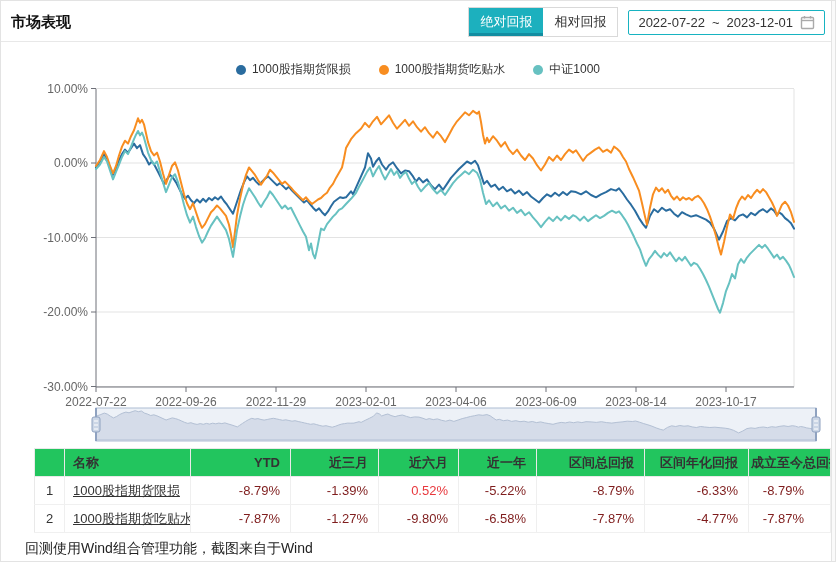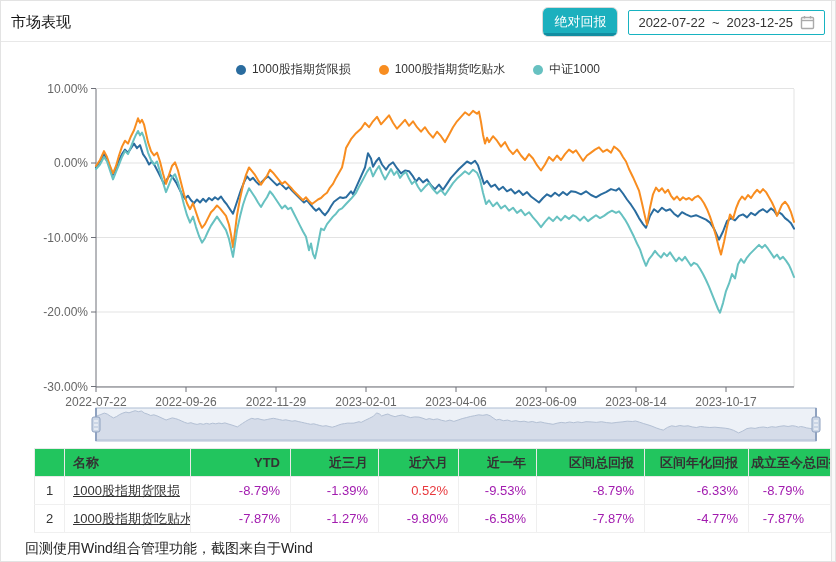--- a/index.html
+++ b/index.html
@@ -2,23 +2,23 @@
 <html><head>
 <meta charset="utf-8">
 <style>
   * { margin:0; padding:0; box-sizing:border-box; }
   body { font-family:"Liberation Sans","DejaVu Sans",sans-serif; background:#fff; }
   .page { position:relative; width:836px; height:562px; background:#fff;
           border:1px solid #e3e3e3; overflow:hidden; }
   .header { position:absolute; top:0; left:0; right:0; height:41px;
             border-bottom:1px solid #e8e8e8; background:#fff; }
   .page-title { position:absolute; left:10px; top:0; line-height:41px;
-                font-size:15px; font-weight:normal; color:#111; }
+                font-size:15px; font-weight:bold; color:#111; }
   .controls { position:absolute; right:10px; top:6px; display:flex; gap:10px; align-items:center; }
-  .btn-group { display:flex; border:1px solid #d9d9d9; border-radius:6px; overflow:hidden; }
+  .btn-group { display:flex; border:1px solid #d9d9d9; border-radius:0; overflow:hidden; }
   .toggle-btn { font-size:13px; padding:5px 11px; background:#fff; color:#333; cursor:pointer;
                 white-space:nowrap; }
   .toggle-btn.active { background:#1cb0be; color:#fff; border-bottom:3px solid #128da1; padding-bottom:2px; }
   .date-range { display:flex; align-items:center; gap:7px; border:1px solid #17b3c1;
                 border-radius:2px; padding:4px 9px; font-size:13px; color:#333; background:#fff; }
   .cal-icon svg { display:block; }
   .legend { position:absolute; top:60px; left:0; width:100%; display:flex;
             justify-content:center; gap:28px; }
   .legend-item { display:flex; align-items:center; gap:6px; font-size:12px; color:#333; cursor:pointer; }
   .legend-dot { width:10px; height:10px; border-radius:50%; }
@@ -31,41 +31,42 @@
   .perf-table th.col-idx { width:30px; padding:0; }
   .perf-table th.col-name { width:126px; text-align:left; padding-left:8px; }
   .perf-table th.col-last { text-align:left; padding-left:2px; padding-right:0; }
   .perf-table td { height:28px; padding:0 10px; border-right:1px solid #efefef;
                    border-bottom:1px solid #f0f0f0; text-align:right; white-space:nowrap;
                    overflow:hidden; background:#fff; }
   .perf-table td.cell-idx { text-align:center; padding:0; }
   .perf-table td.cell-name { text-align:left; padding-left:8px; padding-right:4px; }
   .perf-table td.cell-last { padding-right:26px; }
   .name-link { color:#333; text-decoration:underline; cursor:pointer; }
-  .val-green { color:#a21caf; }
+  .val-green { color:#7f1d1d; }
   .val-red { color:#e8383d; }
   .footer-note { position:absolute; left:10px; top:539px; font-size:14px; color:#222;margin-left:14px; }
   .scrollbar-track { position:absolute; right:0; top:0; width:4px; height:100%;
                      background:#fafafa; border-left:1px solid #e4e4e4; }
 </style>
 </head>
 <body>
 
 <div class="page">
 
   <div class="header">
     <div class="page-title">市场表现</div>
     <div class="controls">
       <div class="btn-group">
         <div class="toggle-btn active">绝对回报</div>
+        <div class="toggle-btn">相对回报</div>
       </div>
       <div class="date-range">
         <span>2022-07-22</span>
         <span>~</span>
-        <span>2023-12-25</span>
+        <span>2023-12-01</span>
         <span class="cal-icon">
           <svg width="15" height="15" viewBox="0 0 15 15">
             <rect x="1.5" y="2.5" width="12" height="11" fill="none" stroke="#aaa" stroke-width="1.4" rx="1"></rect>
             <line x1="1.5" y1="5.5" x2="13.5" y2="5.5" stroke="#aaa" stroke-width="1.4"></line>
             <line x1="4.5" y1="1" x2="4.5" y2="3.5" stroke="#aaa" stroke-width="1.4"></line>
             <line x1="10.5" y1="1" x2="10.5" y2="3.5" stroke="#aaa" stroke-width="1.4"></line>
           </svg>
         </span>
       </div>
     </div>
@@ -152,21 +153,21 @@
           <th class="col-last" style="width: 82px;">成立至今总回报</th>
         </tr>
       </thead>
     <tbody id="table-body">
         <tr>
           <td class="cell-idx">1</td>
           <td class="cell-name"><span class="name-link">1000股指期货限损</span></td>
           <td class="val-green">-8.79%</td>
           <td class="val-green">-1.39%</td>
           <td class="val-red">0.52%</td>
-          <td class="val-green">-9.53%</td>
+          <td class="val-green">-5.22%</td>
           <td class="val-green">-8.79%</td>
           <td class="val-green">-6.33%</td>
           <td class="val-green cell-last">-8.79%</td>
         </tr>
         <tr>
           <td class="cell-idx">2</td>
           <td class="cell-name"><span class="name-link">1000股指期货吃贴水</span></td>
           <td class="val-green">-7.87%</td>
           <td class="val-green">-1.27%</td>
           <td class="val-green">-9.80%</td>

